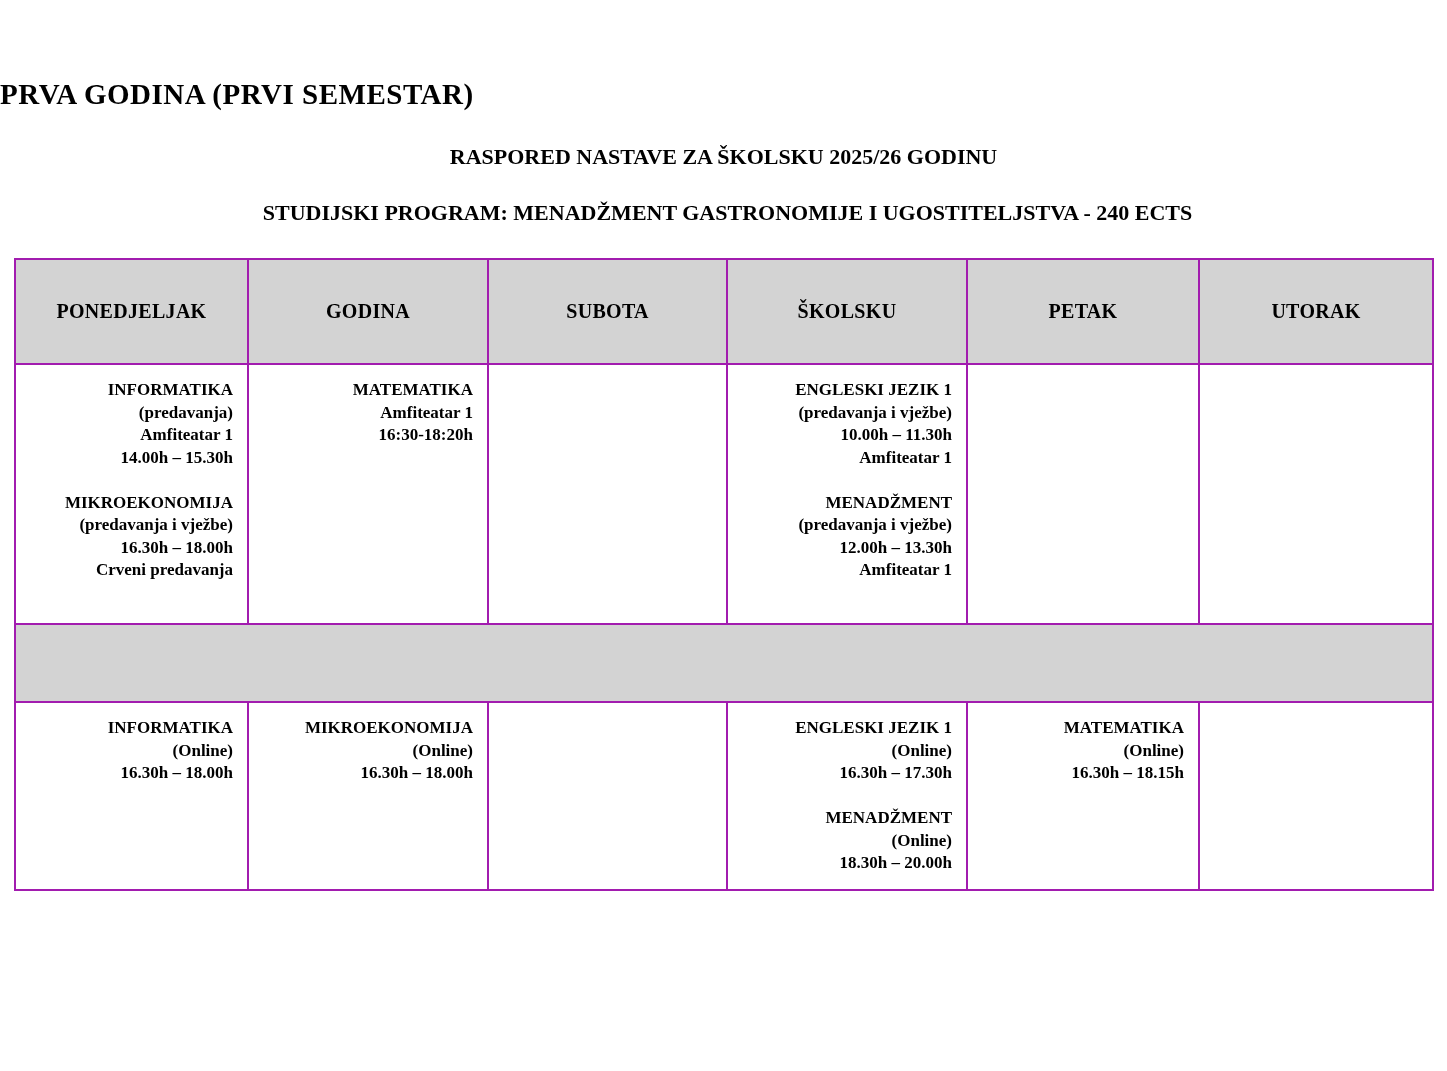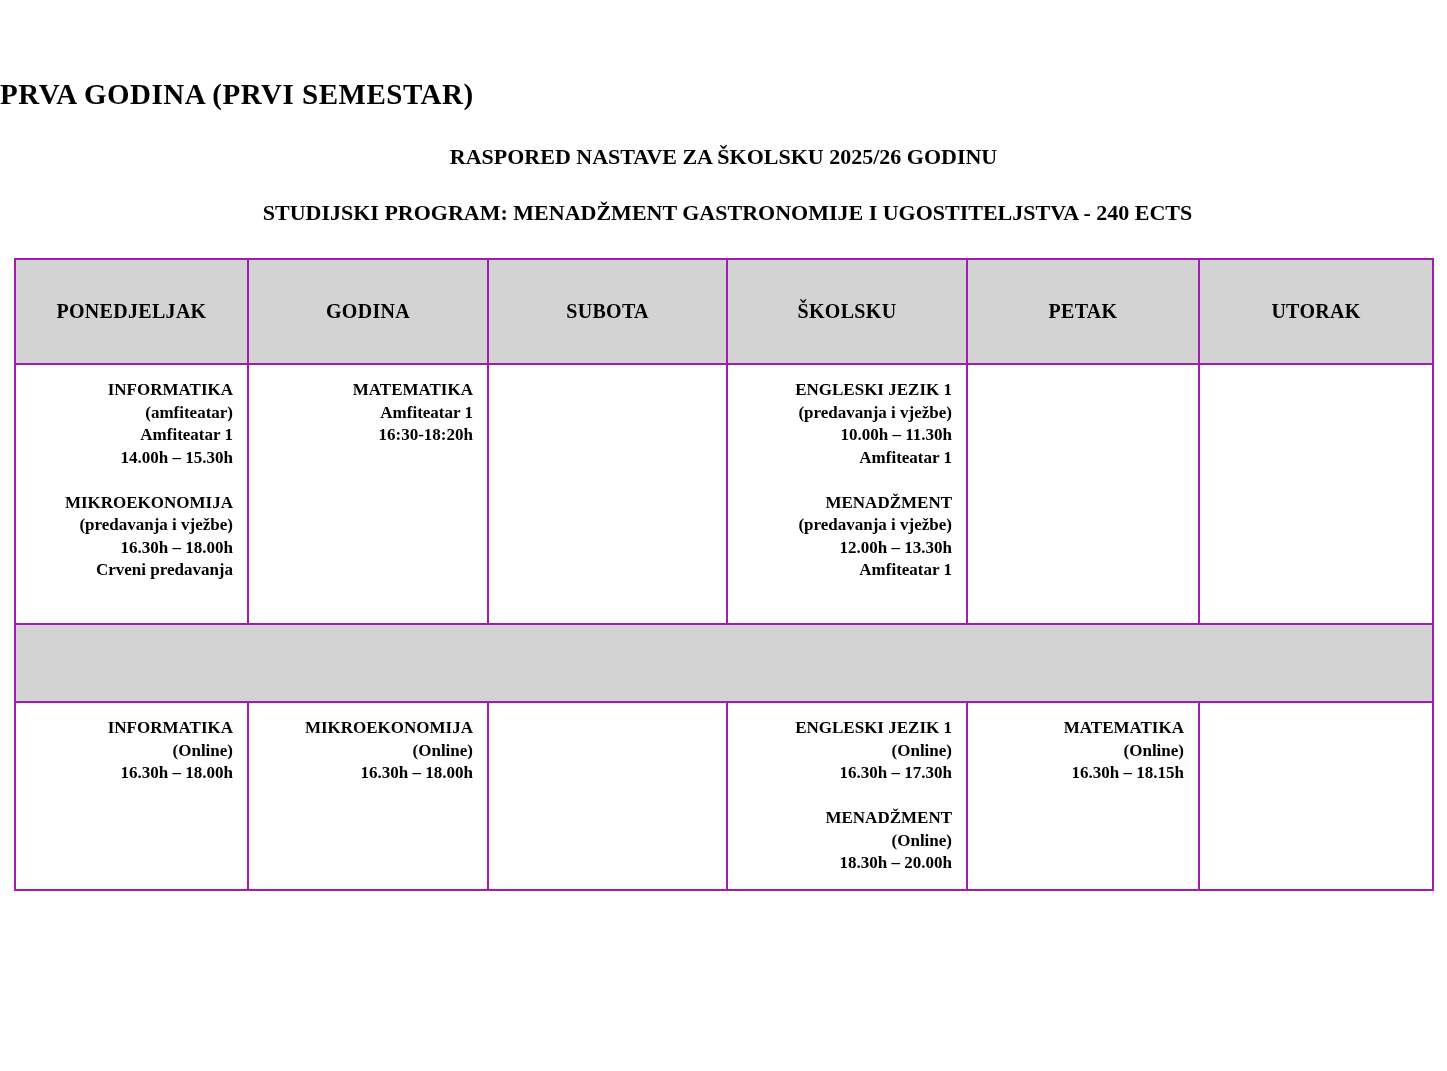--- a/index.html
+++ b/index.html
@@ -94,21 +94,21 @@
       <th class="day-header">PONEDJELJAK</th>
       <th class="day-header">GODINA</th>
       <th class="day-header">SUBOTA</th>
       <th class="day-header">ŠKOLSKU</th>
       <th class="day-header">PETAK</th>
       <th class="day-header">UTORAK</th>
     </tr>
     <tr class="row-morning">
       <td class="schedule-cell">
           <div class="cell-line">INFORMATIKA</div>
-          <div class="cell-line">(amfiteatar)</div>
+          <div class="cell-line">(predavanja)</div>
           <div class="cell-line">Amfiteatar 1</div>
           <div class="cell-line">14.00h – 15.30h</div>
           <div class="cell-line">&nbsp;</div>
           <div class="cell-line">MIKROEKONOMIJA</div>
           <div class="cell-line">(predavanja i vježbe)</div>
           <div class="cell-line">16.30h – 18.00h</div>
           <div class="cell-line">Crveni predavanja</div>
         </td>
       <td class="schedule-cell">
           <div class="cell-line">MATEMATIKA</div>

